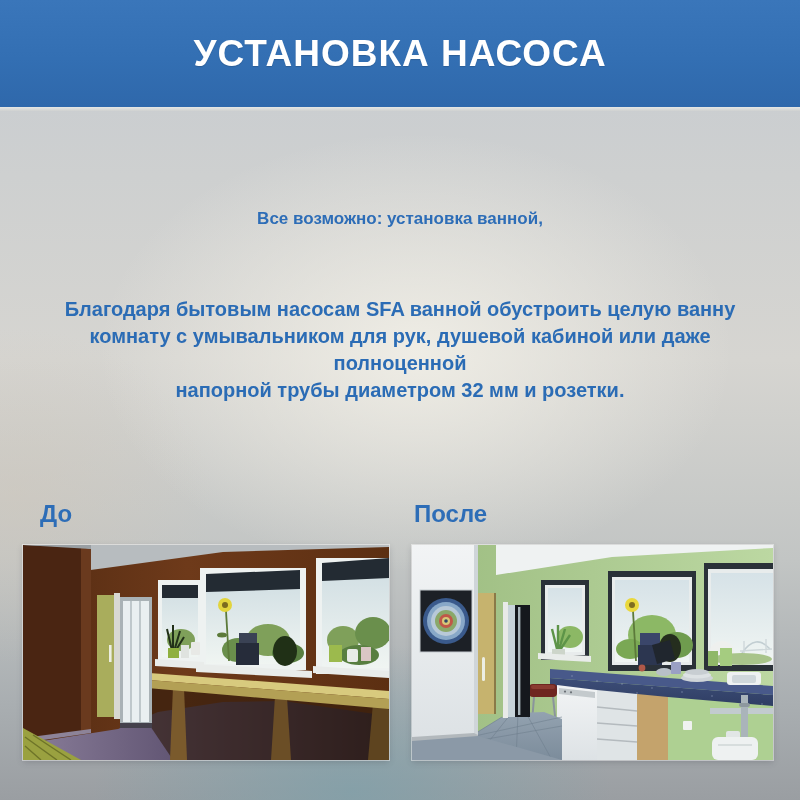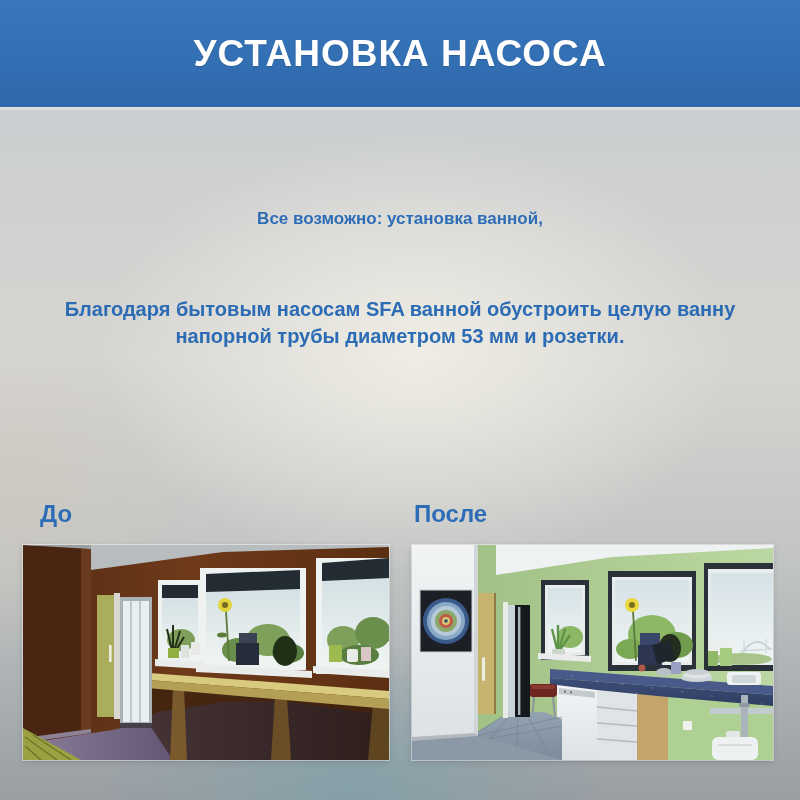--- a/index.html
+++ b/index.html
@@ -65,21 +65,22 @@
     <div class="header-title">УСТАНОВКА НАСОСА</div>
   </div>
   <div class="header-divider"></div>
 
   <div class="heading">
     <div>Все возможно: установка ванной,</div>
   </div>
 
   <div class="paragraph">
     <div>Благодаря бытовым насосам SFA ванной обустроить целую ванну</div>
-    <div>напорной трубы диаметром 53 мм и розетки.</div>
+    <div>комнату с умывальником для рук, душевой кабиной или даже полноценной</div>
+    <div>напорной трубы диаметром 32 мм и розетки.</div>
   </div>
 
   <div class="label-before">До</div>
   <div class="label-after">После</div>
 
   <div class="photo photo-before">
     <svg viewBox="0 0 366 215" preserveAspectRatio="none">
       <defs>
         <linearGradient id="bwall" x1="0" y1="0" x2="1" y2="0">
           <stop offset="0" stop-color="#542b12"></stop>

